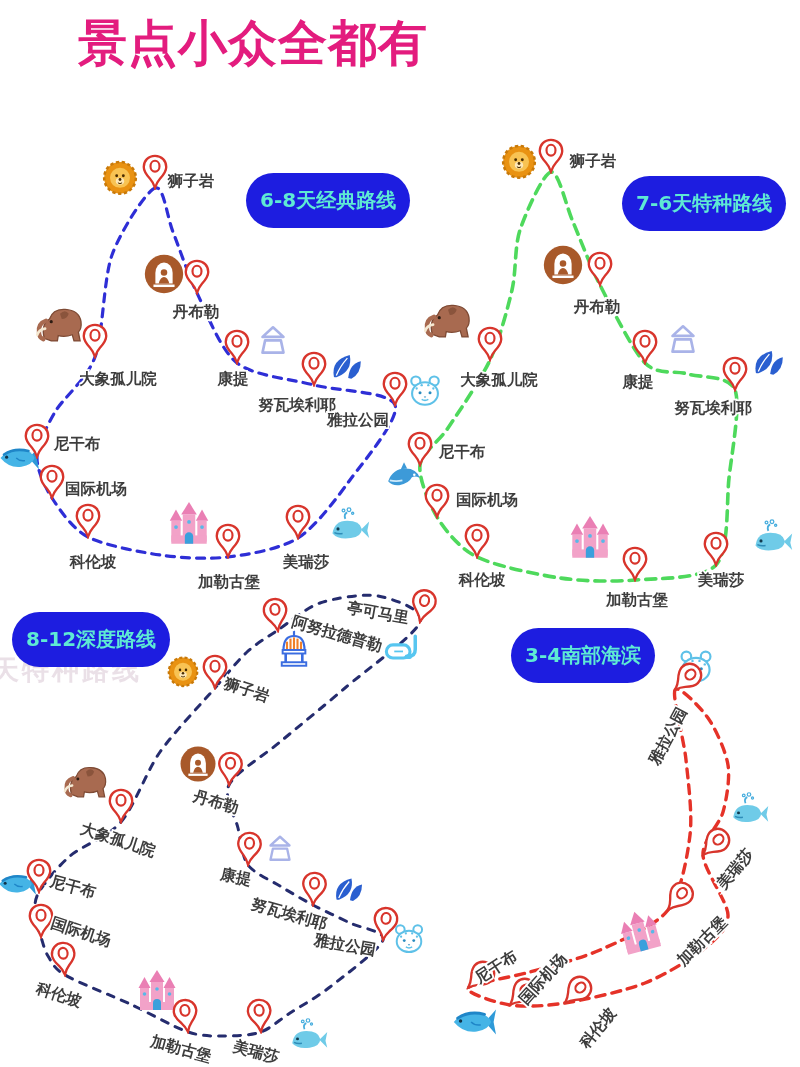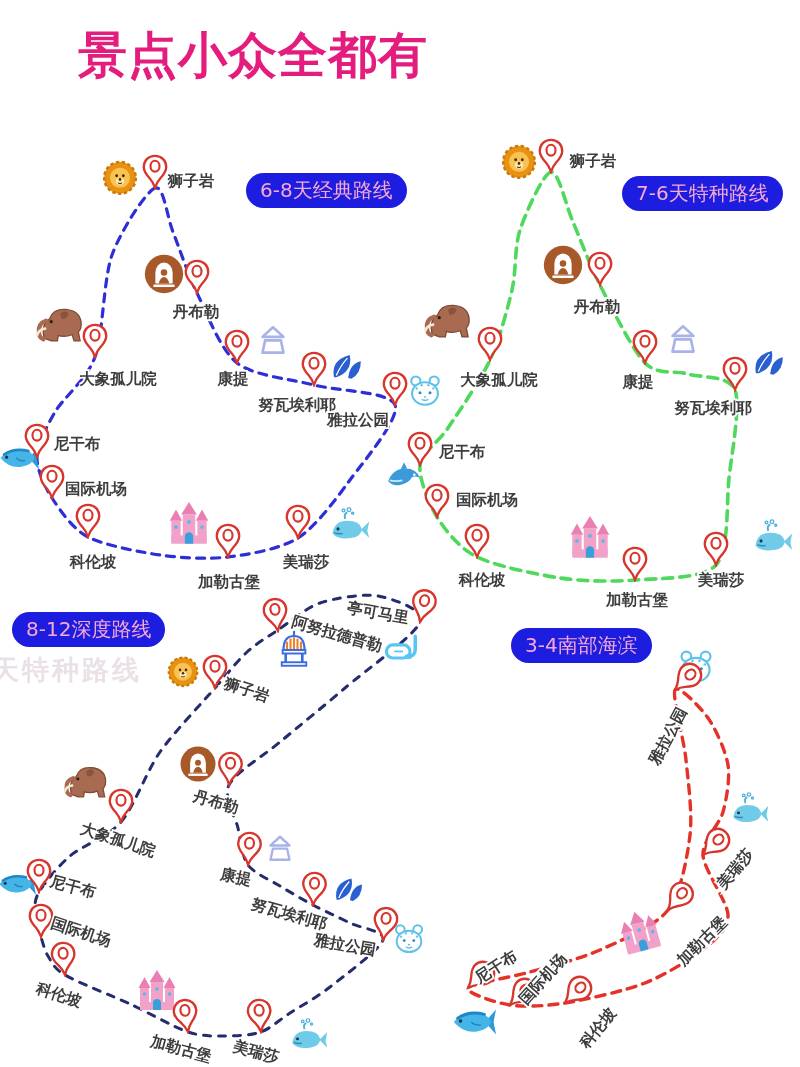--- a/index.html
+++ b/index.html
@@ -4,28 +4,28 @@
 <style>
   html,body{margin:0;padding:0;background:#ffffff;}
   .poster{
     position:relative;width:800px;height:1067px;background:#ffffff;
     overflow:hidden;font-family:"DejaVu Sans","Liberation Sans",sans-serif;
   }
   .title-block{position:absolute;left:78px;top:16px;line-height:1.05;white-space:nowrap;}
   .title-line1{font-size:55px;font-weight:bold;letter-spacing:1px;}
   .title-line1 .t-black{color:#111111;}
   .title-line1 .t-red{color:#e81212;}
-  .title-line2{font-size:49px;font-weight:bold;color:#e31c7e;letter-spacing:1px;margin-top:14px;text-align:right;}
+  .title-line2{font-size:49px;font-weight:bold;color:#e31c7e;letter-spacing:1px;margin-top:2px;text-align:right;}
   .watermark{
     position:absolute;left:-8px;top:652px;font-size:27px;font-weight:bold;
     color:rgba(195,165,185,0.35);letter-spacing:3px;white-space:nowrap;
   }
   .badge{
-    position:absolute;background:#1d1de0;color:#f9a8d4;font-weight:normal;
-    font-size:20px;padding:4px 14px;border-radius:999px;white-space:nowrap;
+    position:absolute;background:#1d1de0;color:#5eead4;font-weight:bold;
+    font-size:20px;padding:14px 14px;border-radius:999px;white-space:nowrap;
     z-index:5;
   }
   svg.map-canvas{position:absolute;left:0;top:0;z-index:2;}
   .route-line{fill:none;stroke-linecap:round;}
   .loc-label{
     font-family:"DejaVu Sans","Liberation Sans",sans-serif;
     font-size:15.5px;font-weight:bold;fill:#3d3d3d;
     stroke:#ffffff;stroke-width:3.5px;paint-order:stroke;
     text-anchor:middle;
   }

